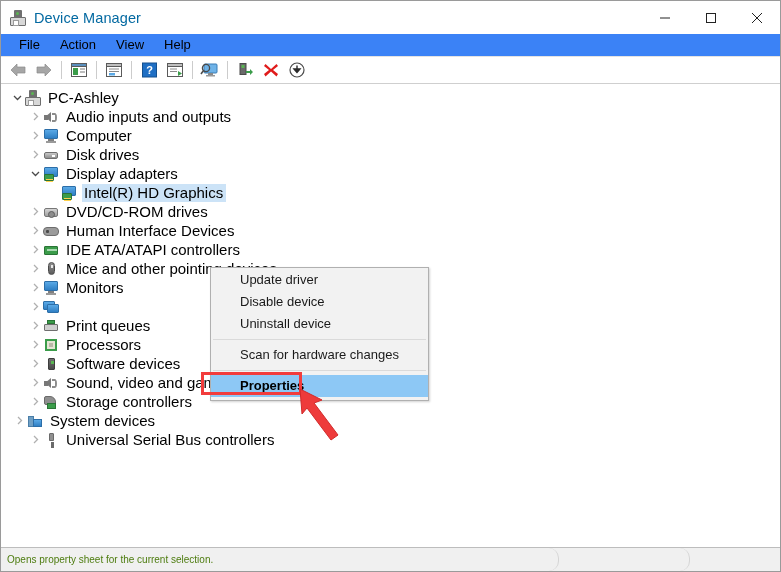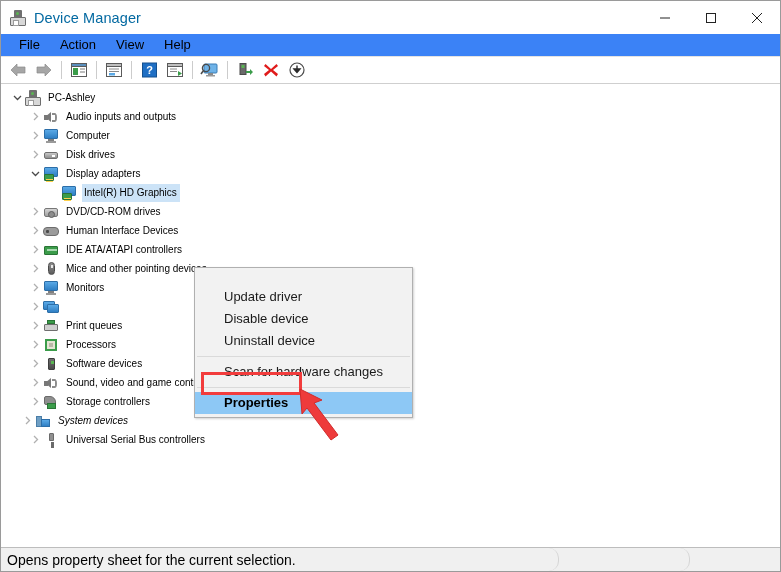--- a/index.html
+++ b/index.html
@@ -102,21 +102,21 @@
   .twisty {
     width: 16px; height: 19px; flex: 0 0 auto;
     display: flex; align-items: center; justify-content: center;
   }
   .twisty svg { display: block; }
   .nicon {
     width: 16px; height: 16px; flex: 0 0 auto;
     margin-right: 5px; position: relative;
   }
   .nlabel {
-    font-size: 10px; color: #000000; line-height: 16px;
+    font-size: 15px; color: #000000; line-height: 16px;
     padding: 1px 3px 1px 2px;
   }
   .node.selected .nlabel {
     background: #cce3f7;
   }
 
   
   .ic-monitor {
     position: absolute; left: 1px; top: 1px; width: 14px; height: 10px;
     background: linear-gradient(#5aa9e6, #2f7fc4);
@@ -279,25 +279,25 @@
   }
   .ic-netmon2 {
     position: absolute; left: 4px; top: 5px; width: 12px; height: 9px;
     background: linear-gradient(#5aa9e6, #2f7fc4);
     border: 1px solid #2c6ea8; border-radius: 1px;
   }
 
   
   #ctxmenu {
     position: absolute;
-    left: 193px; top: 183px; width: 219px;
+    left: 209px; top: 183px; width: 219px;
     background: #f2f2f2;
     border: 1px solid #b0b0b0;
     box-shadow: 1px 1px 2px rgba(0,0,0,0.18);
-    padding: 18px 0 3px 0;
+    padding: 1px 0 3px 0;
     z-index: 40;
   }
   .ctx-item {
     height: 22px; line-height: 22px;
     padding-left: 29px;
     font-size: 13px; color: #1a1a1a;
   }
   .ctx-sep {
     height: 1px; background: #dadada; margin: 4px 2px 4px 2px;
   }
@@ -323,21 +323,21 @@
   
   #statusbar {
     height: 24px; min-height: 24px;
     background: #f0f0f0;
     border-top: 1px solid #bdbdbd;
     display: flex; align-items: stretch;
   }
   .sb-pane {
     display: flex; align-items: center;
     padding-left: 6px;
-    font-size: 14px; color: #000000;
+    font-size: 10px; color: #4d7c0f;
     border-right: 1px solid #d5d5d5;
     border-radius: 10px;
   }
   #sb-main { flex: 0 0 558px; }
   #sb-two  { flex: 0 0 131px; }
   #sb-three{ flex: 1 1 auto; border-right: none; }
 </style>
 </head>
 <body>
 
@@ -662,21 +662,21 @@
             <path d="M3 1 L6.5 4.5 L3 8" fill="none" stroke="#b0b0b0" stroke-width="1.3"></path>
           </svg>
       </span>
       <span class="nicon">
         <span class="ic-storage"></span>
           <span class="ic-storage-card"></span>
       </span>
       <span class="nlabel">Storage controllers</span>
     </div>
 
-    <div class="node" style="padding-left:18px;font-style:italic;">
+    <div class="node" style="padding-left:10px;">
       <span class="twisty">
         <svg width="9" height="9" viewBox="0 0 9 9">
             <path d="M3 1 L6.5 4.5 L3 8" fill="none" stroke="#b0b0b0" stroke-width="1.3"></path>
           </svg>
       </span>
       <span class="nicon">
         <span class="ic-sys"></span>
           <span class="ic-sys2"></span>
       </span>
       <span class="nlabel">System devices</span>

